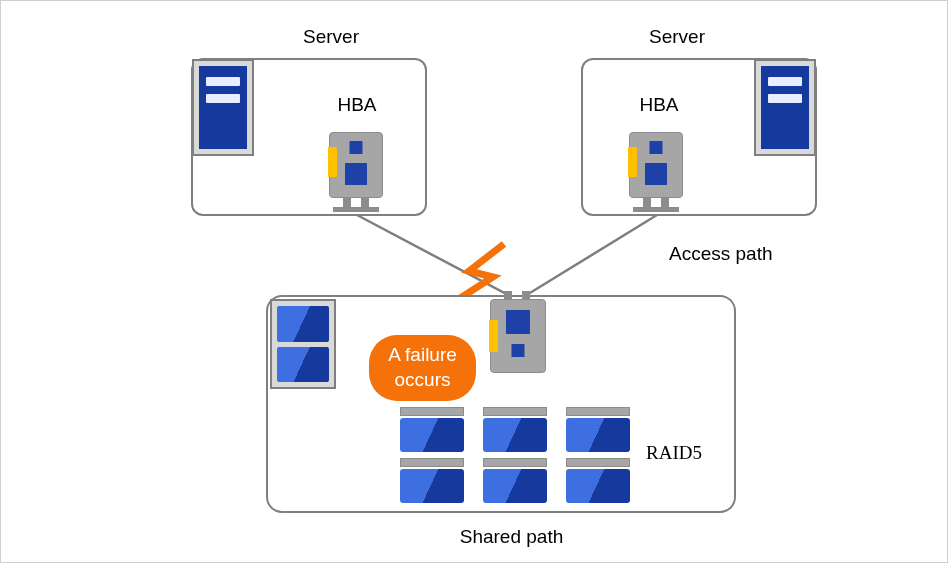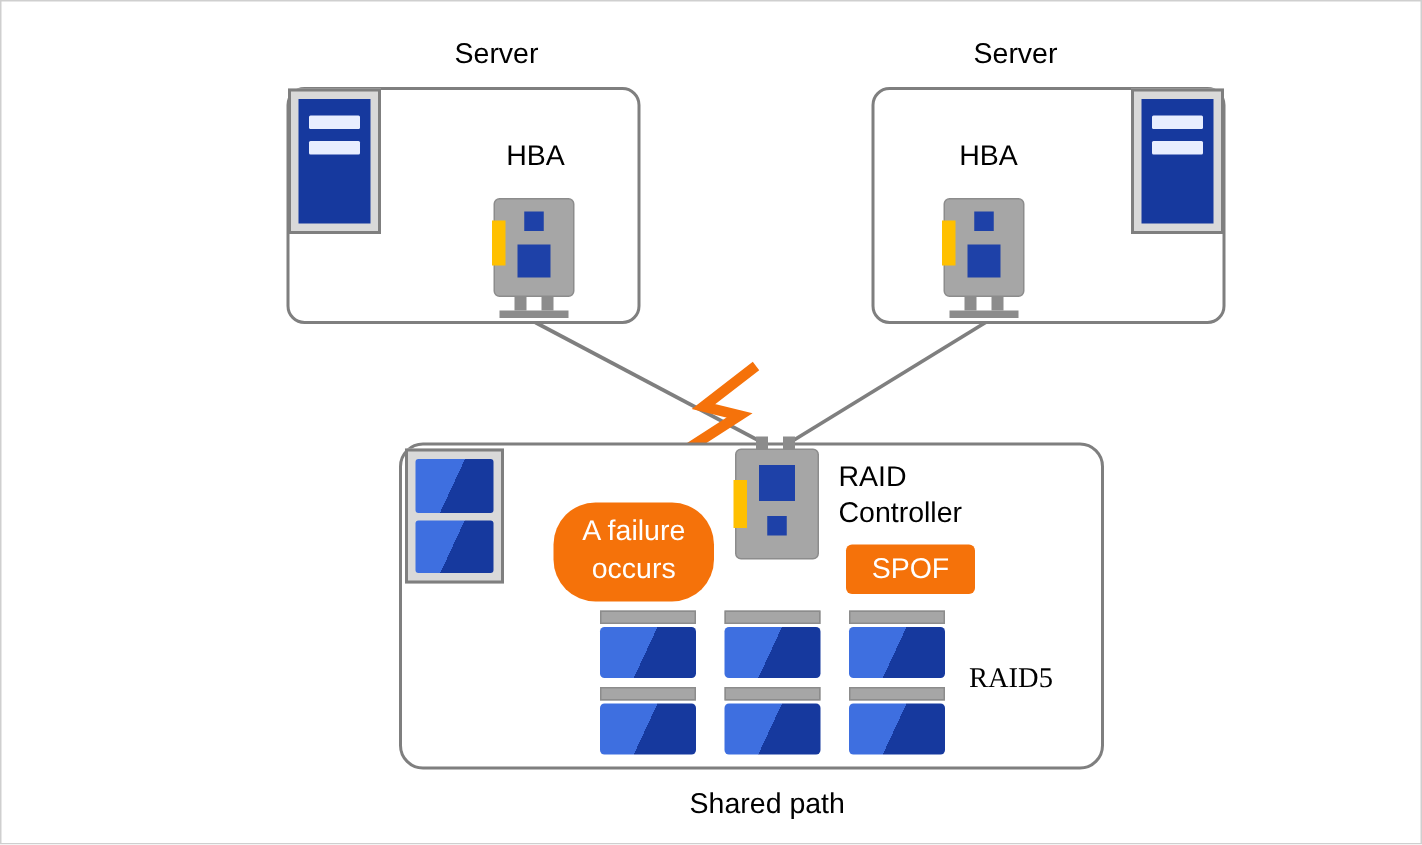--- a/index.html
+++ b/index.html
@@ -109,47 +109,44 @@
     <div class="card" style="left:3px;top:0;width:54px;height:66px;">
       <div class="tab" style="top:14px;height:30px;"></div>
       <div class="sq" style="top:8px;width:13px;height:13px;"></div>
       <div class="sq" style="top:30px;width:22px;height:22px;"></div>
     </div>
     <div class="pin" style="left:17px;top:66px;"></div>
     <div class="pin" style="35px;top:66px;left:35px;"></div>
     <div class="base" style="left:7px;top:75px;width:46px;"></div>
   </div>
 
+  <div class="label abs" style="left:668px;top:241px;">Access path</div>
 
   <div class="group-box" style="left:265px;top:294px;width:470px;height:218px;border-radius:16px;"></div>
 
   <div class="array-icon" style="left:269px;top:298px;width:66px;height:90px;">
     <div class="slot"></div>
     <div class="slot"></div>
   </div>
 
   <div class="card-wrap" style="left:487px;top:290px;width:60px;height:90px;">
     <div class="pin" style="left:16px;top:0;"></div>
     <div class="pin" style="left:34px;top:0;"></div>
     <div class="card" style="left:2px;top:8px;width:56px;height:74px;">
       <div class="tab" style="top:20px;height:32px;"></div>
       <div class="sq" style="top:10px;width:24px;height:24px;"></div>
       <div class="sq" style="top:44px;width:13px;height:13px;"></div>
     </div>
   </div>
 
-  <div class="label abs" style="left:558px;top:306px;width:100px;">RAID Controller</div>
 
   <div class="callout" style="left:368px;top:334px;width:107px;height:66px;">
     <span style="width:92px;">A failure occurs</span>
   </div>
 
-  <div class="badge" style="left:563px;top:362px;width:86px;height:33px;">
-    <span>SPOF</span>
-  </div>
 
   <div class="disk-grid" style="left:399px;top:406px;">
     <div class="disk">
         <div class="cap"></div>
         <div class="body"></div>
       </div>
     <div class="disk">
         <div class="cap"></div>
         <div class="body"></div>
       </div>

